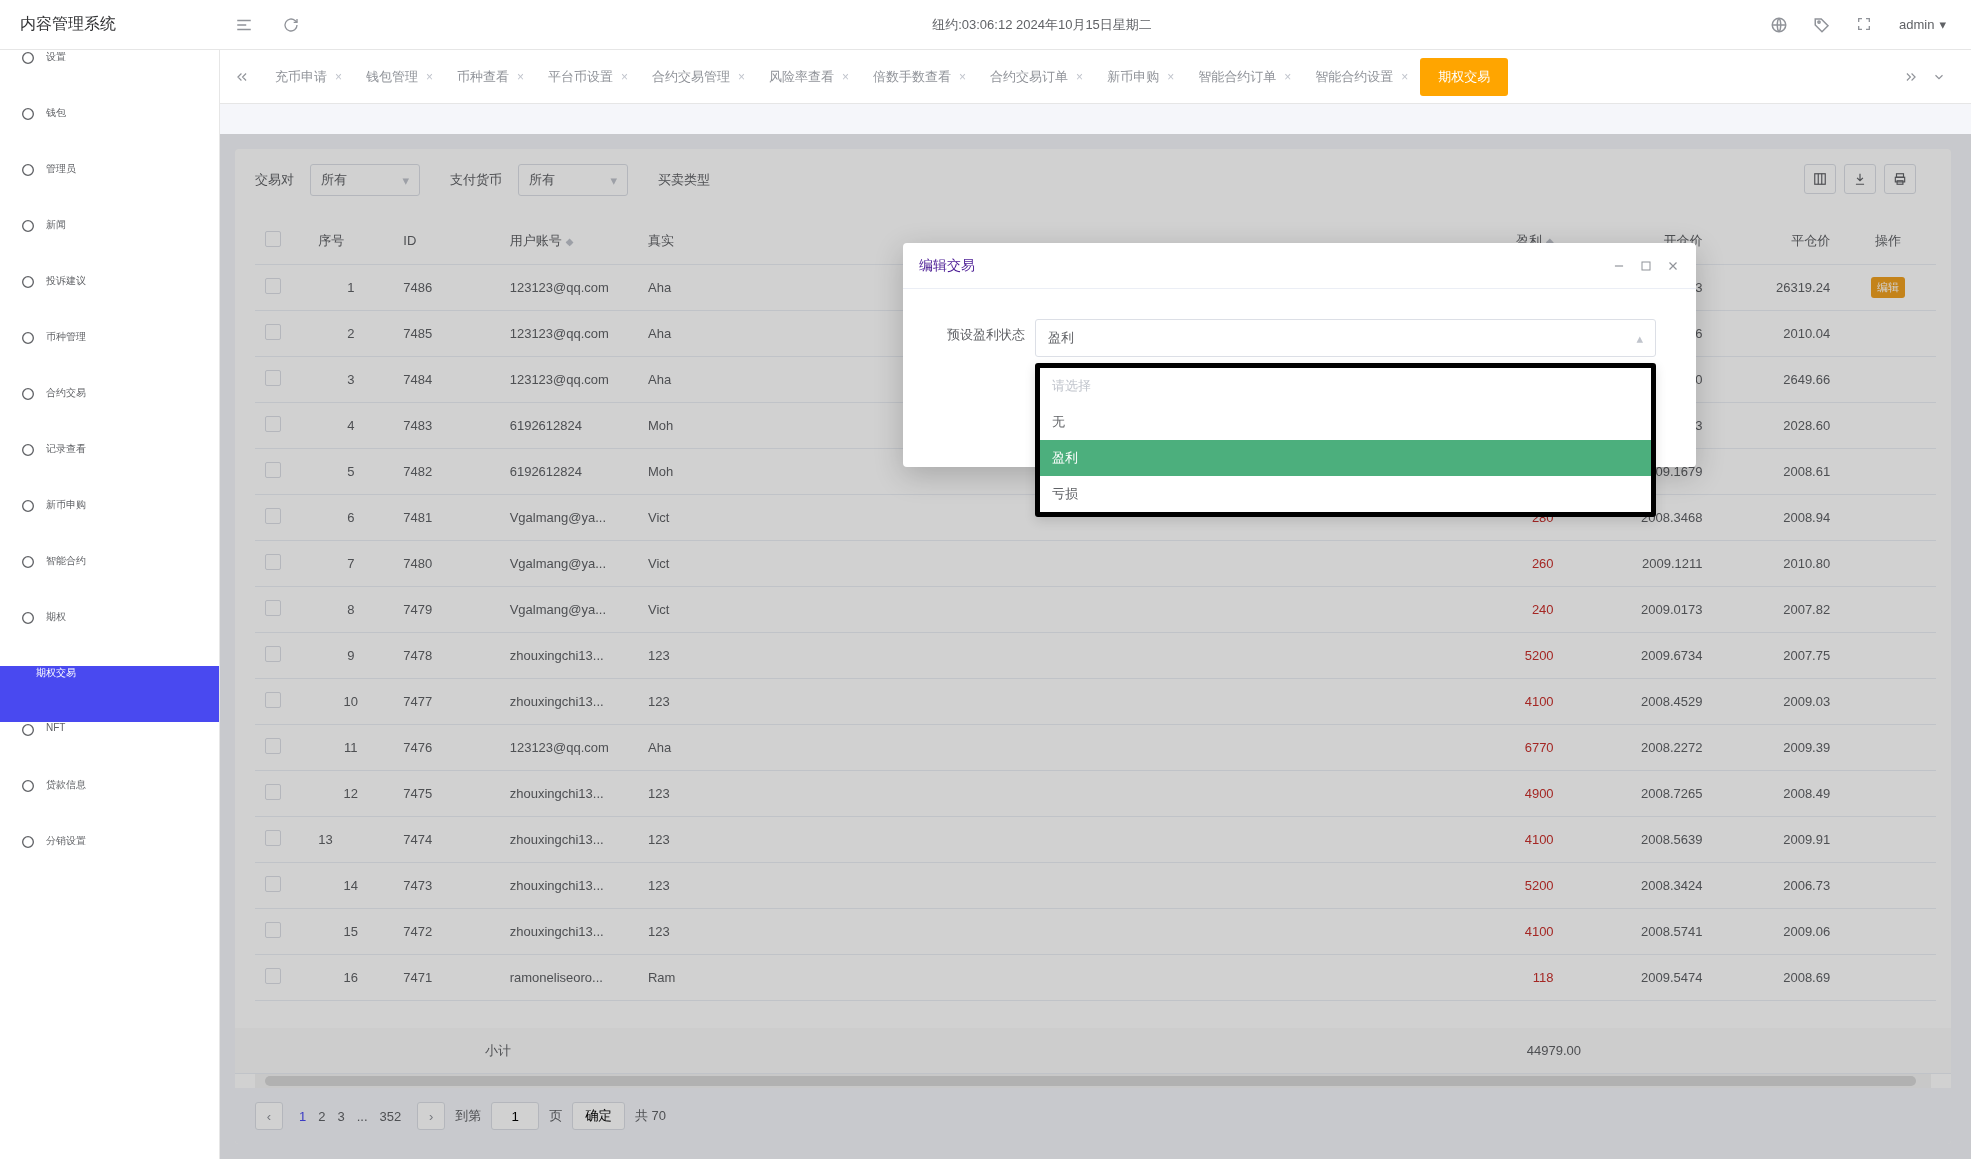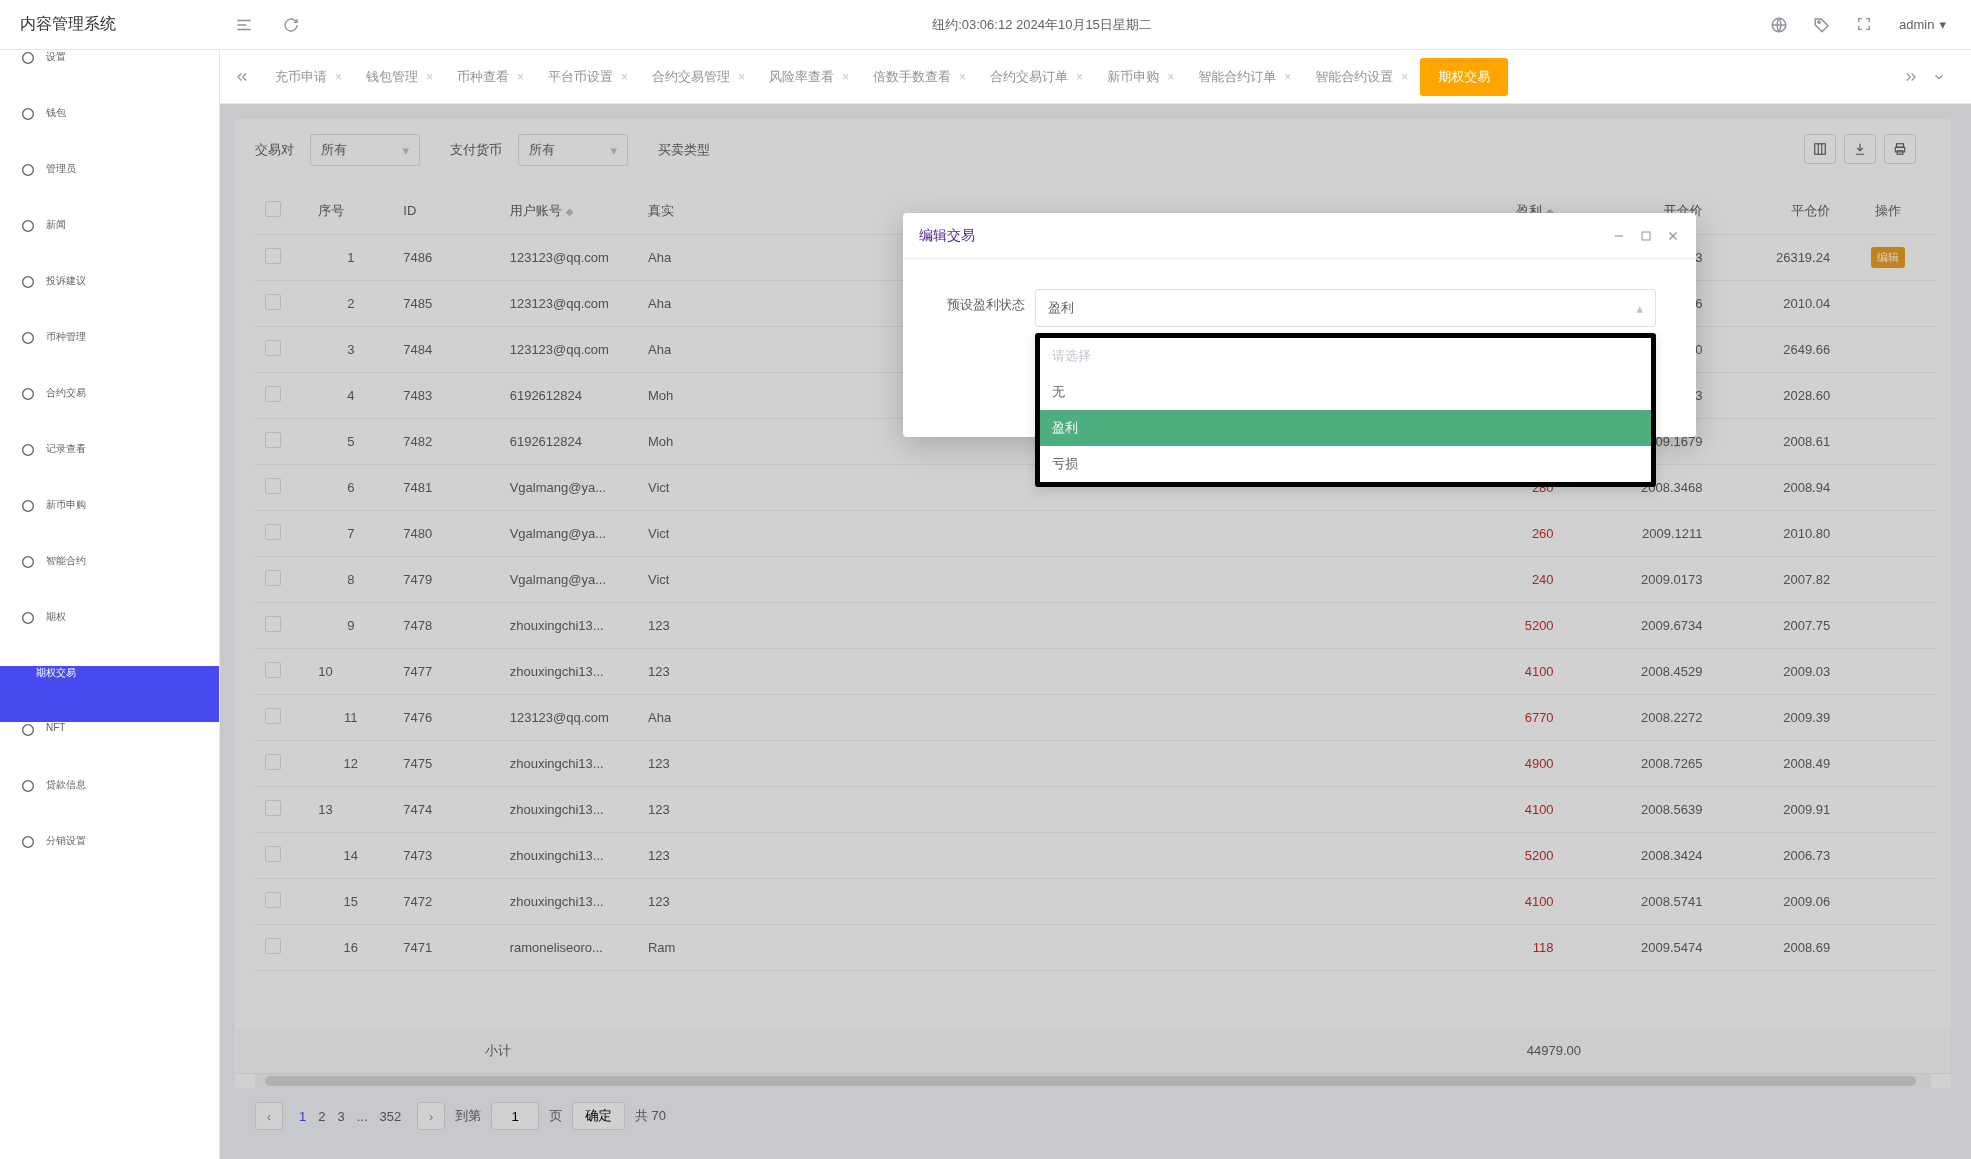--- a/index.html
+++ b/index.html
@@ -9,21 +9,21 @@
 .header-left-icons { display: flex; align-items: center; gap: 30px; padding: 0 15px; }
 .header-center { flex: 1; text-align: center; font-size: 13px; color: #606266; }
 .header-right { display: flex; align-items: center; gap: 25px; padding-right: 25px; }
 .header-right .ico { width: 18px; height: 18px; color: #909399; }
 .user-drop { display: flex; align-items: center; gap: 5px; cursor: pointer; }
 .sidebar { position: absolute; left: 0; top: 50px; bottom: 0; width: 220px; background: #fff; border-right: 1px solid #e6e6e6; overflow-y: auto; }
 .menu-item { height: 56px; display: flex; align-items: flex-start; padding-left: 20px; gap: 10px; color: #606266; cursor: pointer; font-size: 10px; }
 .menu-item.child { padding-left: 36px; }
 .menu-item.active { background: #4949f0; color: #fff; }
 .menu-item .mi-icon { width: 16px; height: 16px; }
-.main { position: absolute; left: 220px; right: 0; top: 50px; bottom: 0; background: #f5f6fa; display: flex; flex-direction: column; }
+.main { position: absolute; left: 220px; right: 0; top: 50px; bottom: 0; background: #f5f6fa; display: flex; flex-direction: column; gap: 30px; }
 .tabs { height: 54px; background: #fff; display: flex; align-items: center; padding: 0 15px; border-bottom: 1px solid #e6e6e6; gap: 4px; }
 .tab-arrow { width: 24px; text-align: center; color: #909399; cursor: pointer; }
 .tabs-scroll { display: flex; align-items: center; gap: 0; flex: 1; overflow: hidden; }
 .tab { display: flex; align-items: center; padding: 0 12px; height: 38px; gap: 8px; cursor: pointer; color: #909399; }
 .tab .close { color: #c0c4cc; font-size: 12px; }
 .tab.active { background: #ffa500; color: #fff; border-radius: 3px; padding: 0 18px; }
 .content-wrap { flex: 1; position: relative; overflow: hidden; }
 .content-inner { position: absolute; inset: 15px 15px 15px 15px; right: 20px; background: #fff; border-radius: 4px; display: flex; flex-direction: column; overflow: hidden; }
 .filters { display: flex; align-items: center; padding: 15px 20px 0; gap: 10px; }
 .filter-label { margin-right: 6px; color: #606266; }
@@ -458,21 +458,21 @@
                   <td>7478</td>
                   <td>zhouxingchi13...</td>
                   <td>123</td>
                   <td class="num-right pos">5200</td>
                   <td class="num-right">2009.6734</td>
                   <td class="num-right">2007.75</td>
                   <td style="text-align:center"></td>
                 </tr>
                 <tr>
                   <td><span class="checkbox"></span></td>
-                  <td style="">10</td>
+                  <td style="text-align:center">10</td>
                   <td>7477</td>
                   <td>zhouxingchi13...</td>
                   <td>123</td>
                   <td class="num-right pos">4100</td>
                   <td class="num-right">2008.4529</td>
                   <td class="num-right">2009.03</td>
                   <td style="text-align:center"></td>
                 </tr>
                 <tr>
                   <td><span class="checkbox"></span></td>

